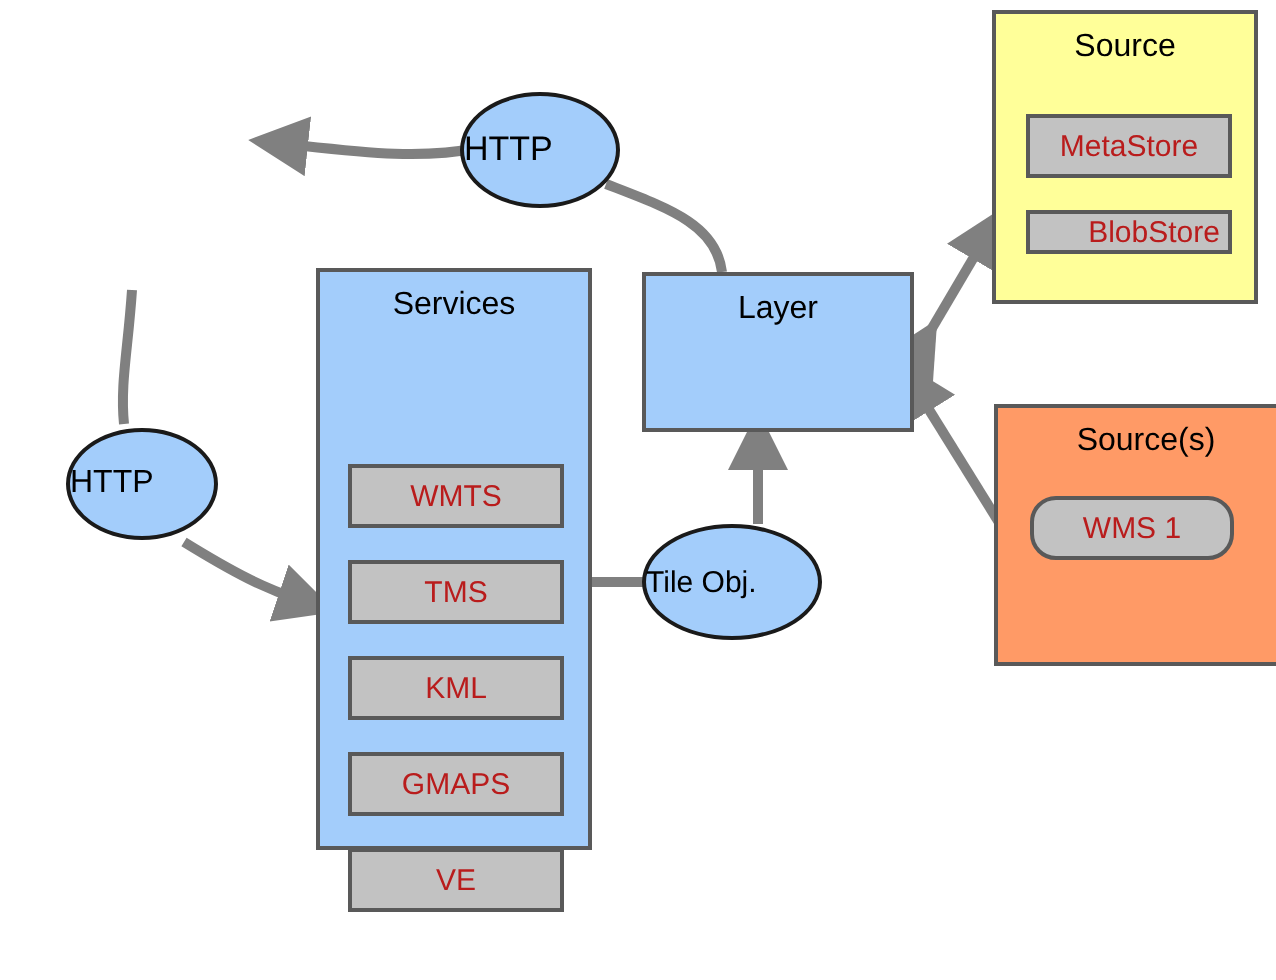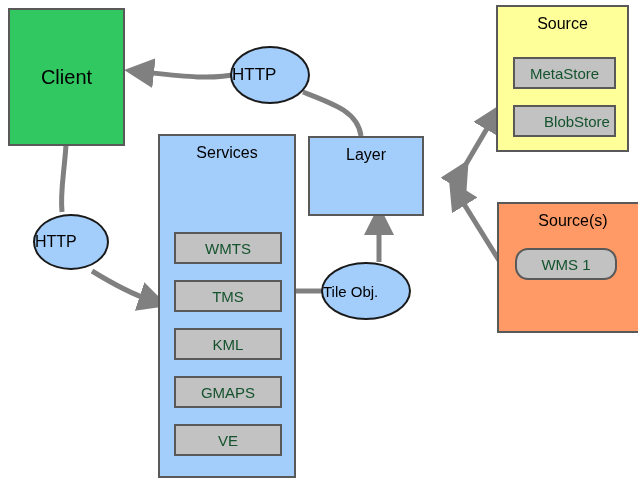--- a/index.html
+++ b/index.html
@@ -60,21 +60,21 @@
   }
   .item {
     position: absolute;
     box-sizing: border-box;
     background: #c2c2c2;
     border: 2px solid #595959;
     display: flex;
     align-items: center;
     justify-content: center;
     font-size: 15px;
-    color: #14532d;
+    color: #b91c1c;
   }
   .ellipse {
     position: absolute;
     box-sizing: border-box;
     background: #a3cdfb;
     border: 2px solid #1a1a1a;
     border-radius: 50%;
     display: flex;
     align-items: center;
     justify-content: flex-start;
@@ -107,55 +107,52 @@
 
     <path d="M296,291 L322,291" stroke="#808080" stroke-width="5" fill="none"></path>
 
     <path d="M379,262 L379,224" stroke="#808080" stroke-width="5" fill="none" marker-end="url(#ah)"></path>
 
     <path d="M459,176 L492,120" stroke="#808080" stroke-width="5" fill="none" marker-end="url(#ah)" marker-start="url(#ah)"></path>
 
     <path d="M500,262 L459,196" stroke="#808080" stroke-width="5" fill="none" marker-end="url(#ah)"></path>
   </svg>
 
-  <div class="node box-client" style="left:8px; top:8px; width:117px; height:138px;">
-    <span>Client</span>
-  </div>
 
-  <div class="node box-services" style="left:158px; top:134px; width:138px; height:344px;padding-left:24px;">
+  <div class="node box-services" style="left:158px; top:134px; width:138px; height:291px;padding-left:24px;">
     <div class="group-title" style="top:8px;">Services</div>
 
     <div class="item" style="left:14px; top:96px; width:108px; height:32px;">
       <span>WMTS</span>
     </div>
     <div class="item" style="left:14px; top:144px; width:108px; height:32px;">
       <span>TMS</span>
     </div>
     <div class="item" style="left:14px; top:192px; width:108px; height:32px;">
       <span>KML</span>
     </div>
     <div class="item" style="left:14px; top:240px; width:108px; height:32px;">
       <span>GMAPS</span>
     </div>
     <div class="item" style="left:14px; top:288px; width:108px; height:32px;">
       <span>VE</span>
     </div>
   </div>
 
-  <div class="node box-layer" style="left:308px; top:136px; width:116px; height:80px;">
+  <div class="node box-layer" style="left:321px; top:136px; width:136px; height:80px;">
     <div class="group-title" style="top:8px;">Layer</div>
   </div>
 
   <div class="node box-storage" style="left:496px; top:5px; width:133px; height:147px;">
     <div class="group-title" style="top:8px;">Source</div>
 
     <div class="item" style="left:15px; top:50px; width:103px; height:32px;">
       <span>MetaStore</span>
     </div>
-    <div class="item" style="left:15px; top:98px; width:103px; height:32px;padding-left:25px;">
+    <div class="item" style="left:15px; top:98px; width:103px; height:22px;padding-left:25px;">
       <span>BlobStore</span>
     </div>
   </div>
 
   <div class="node box-sources" style="left:497px; top:202px; width:152px; height:131px;">
     <div class="group-title" style="top:8px;">Source(s)</div>
 
     <div class="item" style="left:16px; top:44px; width:102px; height:32px;border-radius:13px;">
       <span>WMS 1</span>
     </div>

